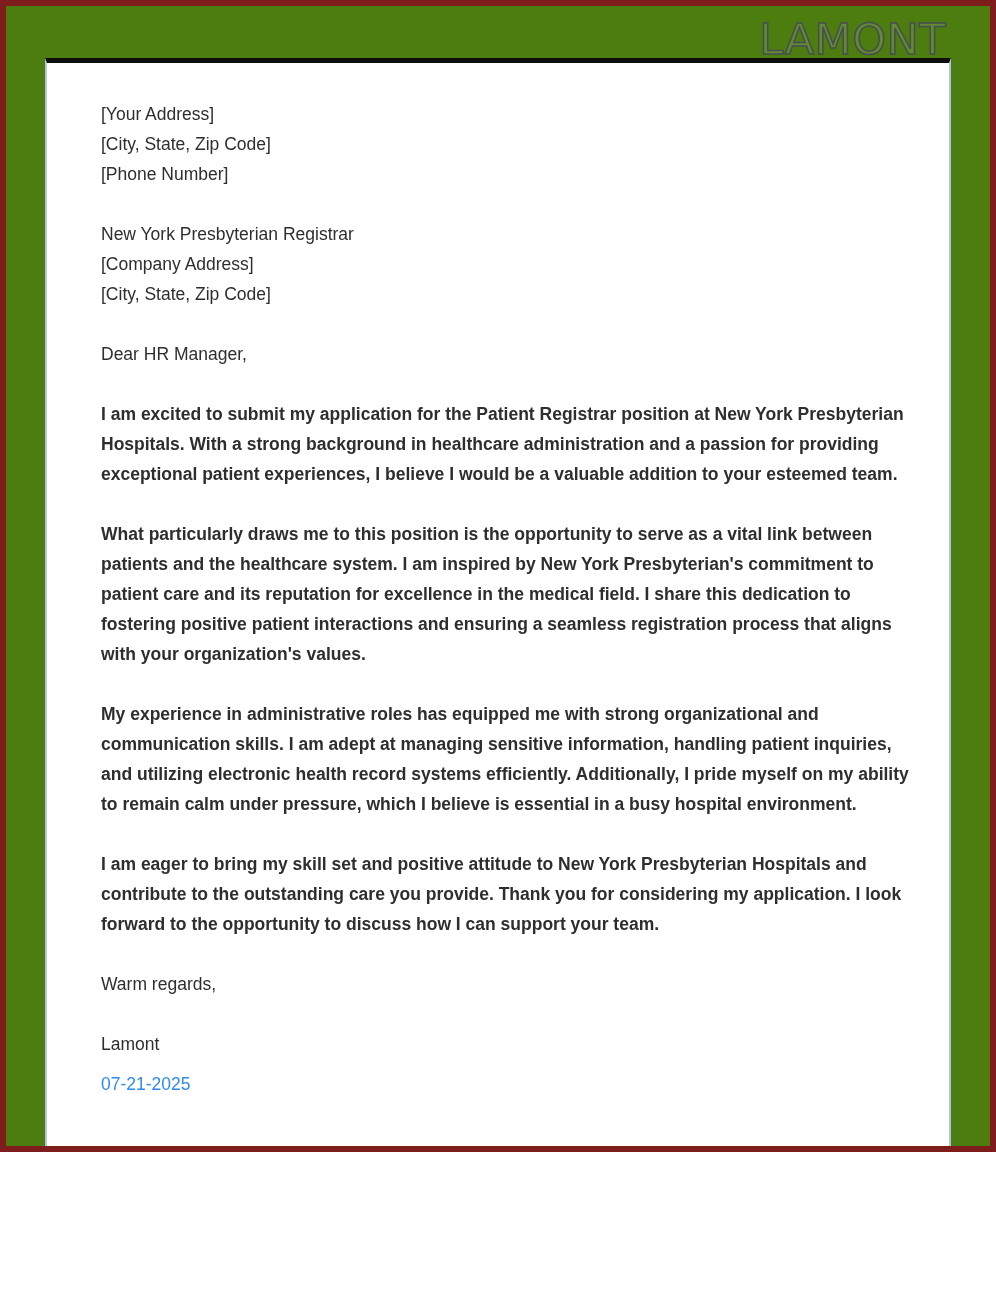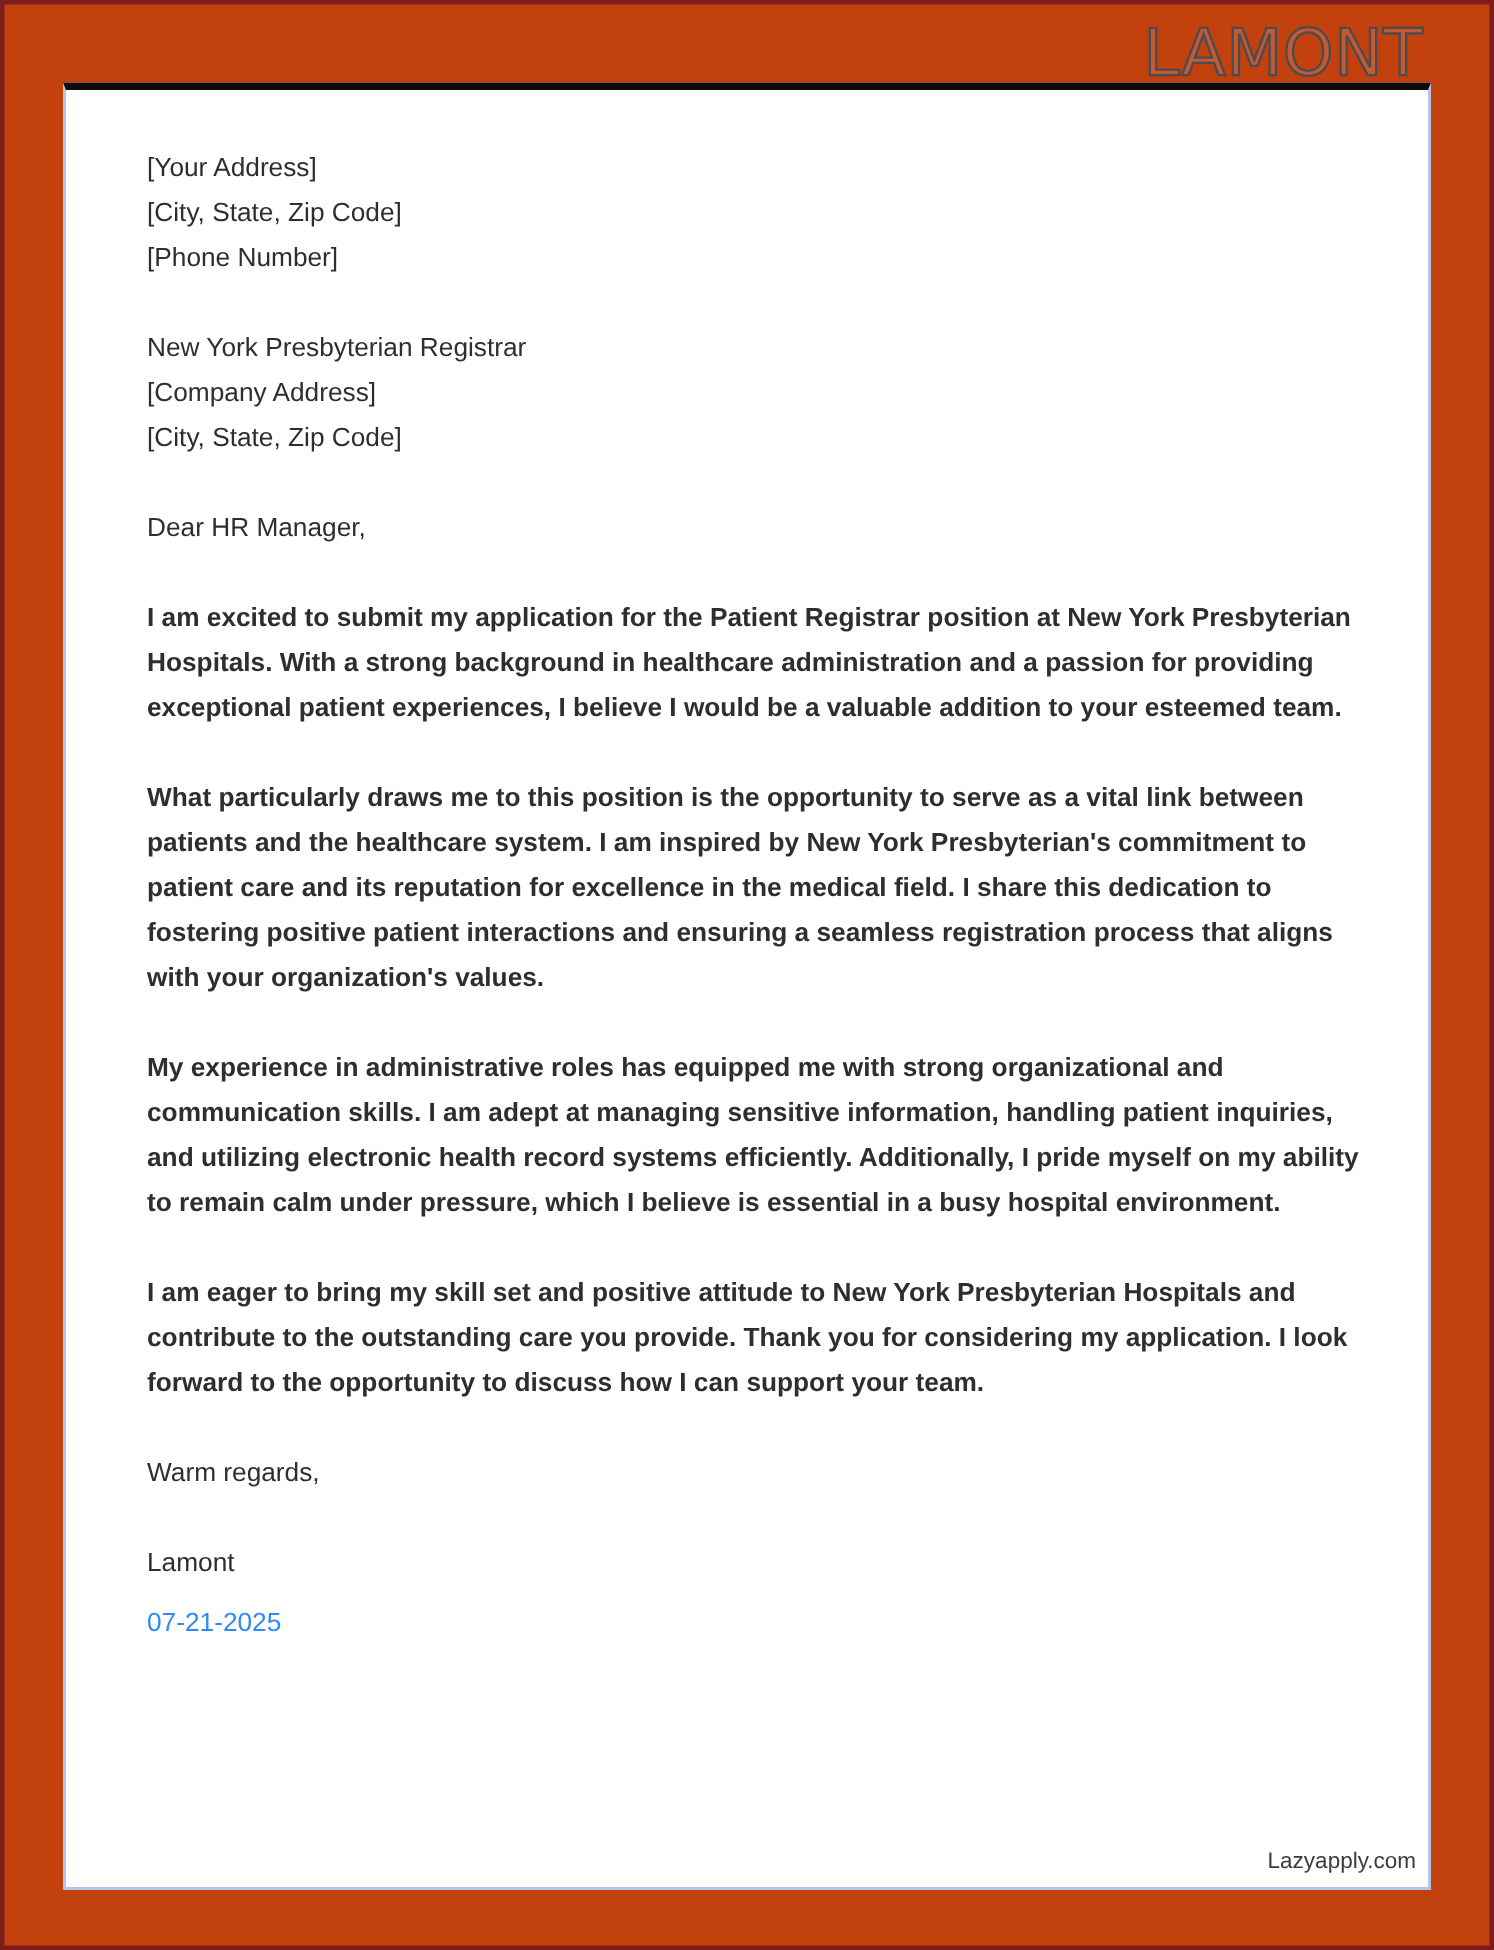--- a/index.html
+++ b/index.html
@@ -3,23 +3,23 @@
 <meta charset="utf-8">
 <style>
   html, body { margin: 0; padding: 0; }
   body {
     width: 996px; height: 1300px;
     font-family: "Liberation Sans", "DejaVu Sans", sans-serif;
     background: #ffffff;
   }
   .frame {
     box-sizing: border-box;
-    width: 996px; height: 1300px;
-    border: 3px solid #7f1d1d;
-    background: #c2410c;
+    width: 996px; height: 1152px;
+    border: 6px solid #7f1d1d;
+    background: #4d7c0f;
     position: relative;
     overflow: hidden;
   }
   .header {
     height: 52px;
     display: flex;
     justify-content: flex-end;
     align-items: flex-end;
     padding-right: 44px;
   }

